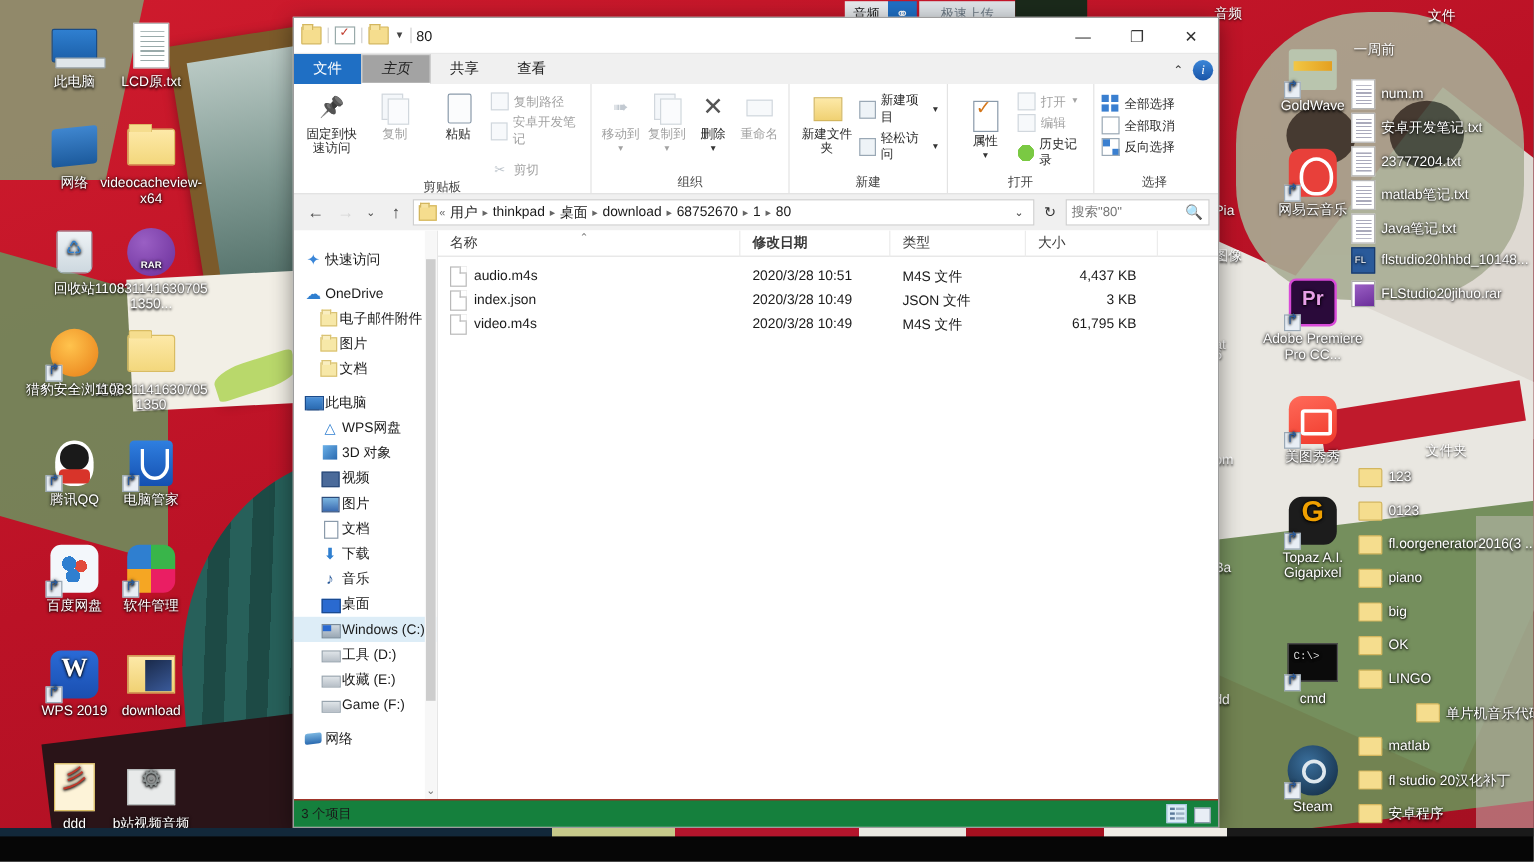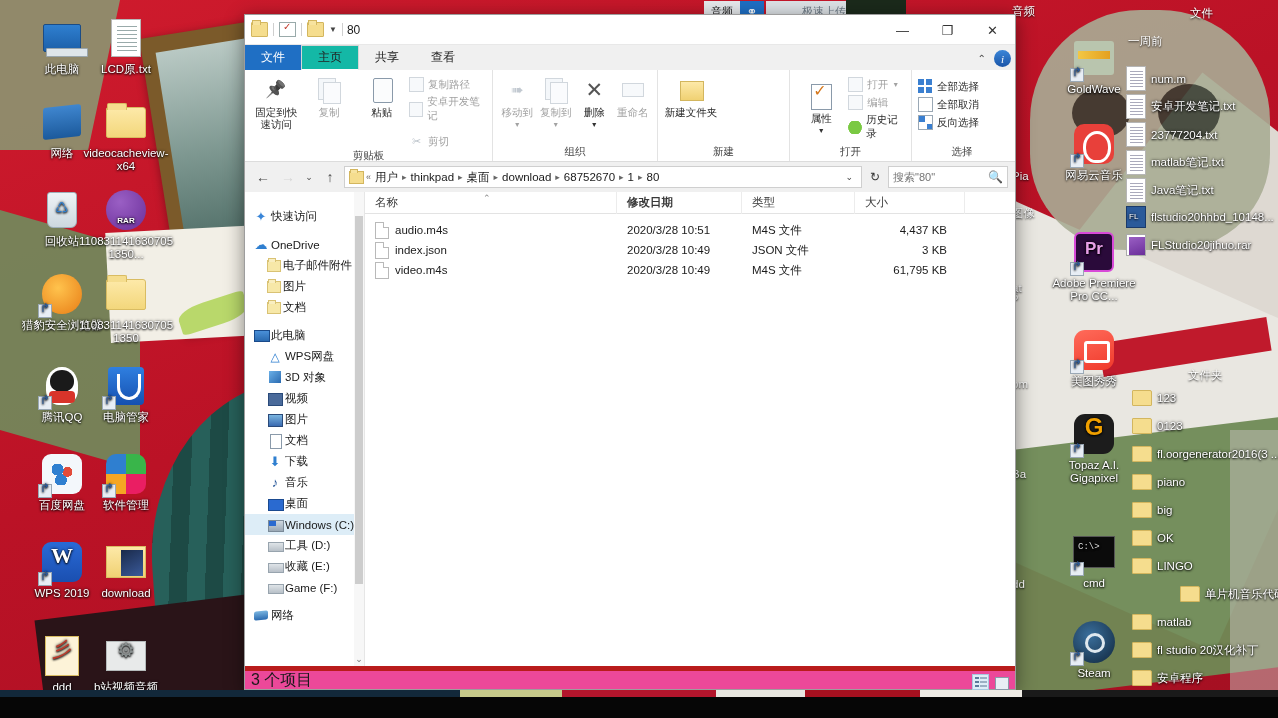--- a/index.html
+++ b/index.html
@@ -166,21 +166,21 @@
   .qat-caret { font-size:8px; color:#444; }
   .title-text { font-size:12px; color:#1a1a1a; margin-left:4px; }
   .wincontrols { position:absolute; right:0; top:0; height:30px; display:flex; }
   .wc { width:45px; height:30px; display:flex; align-items:center; justify-content:center;
     font-size:13px; color:#333; }
 
   
   .tabs { height:25px; background:#f0f0f0; display:flex; align-items:flex-end; position:relative; }
   .tab { height:25px; padding:0 16px; display:flex; align-items:center; font-size:12px; color:#222; }
   .tab-file { background:#1f6fc4; color:#fff; font-weight:normal; }
-  .tab-active { background:#14b8a6; border:1px solid #d6d6d6; border-bottom:1px solid #fff; position:relative; z-index:2; }
+  .tab-active { background:#a3a3a3; border:1px solid #d6d6d6; border-bottom:1px solid #fff; position:relative; z-index:2;font-style:italic; }
   .tabs-right { position:absolute; right:4px; bottom:3px; display:flex; align-items:center; gap:8px; }
   .chev-up { font-size:10px; color:#444; }
   .help-circle { width:17px; height:17px; border-radius:50%;
     background:linear-gradient(180deg,#3b86d8,#1a55a8); color:#fff;
     font-size:11px; display:flex; align-items:center; justify-content:center;
     font-family:"Liberation Serif",serif; font-style:italic; }
 
   
   .ribbon { height:92px; background:#fff; border-bottom:1px solid #dcdcdc;
     display:flex; position:relative; }
@@ -298,22 +298,22 @@
   .filelist { flex:1; padding-top:6px; }
   .frow { height:20px; display:flex; align-items:center; font-size:11.5px; color:#1a1a1a; }
   .fname { width:252px; display:flex; align-items:center; gap:6px; padding-left:10px; }
   .ficon { width:14px; height:17px; background:#fff; border:1px solid #b9b9b9; position:relative; flex:none;}
   .ficon:after{content:'';position:absolute;right:-1px;top:-1px;width:5px;height:5px;background:#fff;border-left:1px solid #b9b9b9;border-bottom:1px solid #b9b9b9;}
   .fdate { width:125px; padding-left:10px; }
   .ftype { width:113px; padding-left:10px; }
   .fsize { width:110px; text-align:right; padding-right:18px; }
 
   
-  .statusbar { height:23px; background:#ec4899; border-top:5px solid #b91c1c;
-     display:flex; align-items:center; padding:0 6px; font-size:16px; color:#1a1a1a;
+  .statusbar { height:23px; background:#15803d; border-top:1px solid #b91c1c;
+     display:flex; align-items:center; padding:0 6px; font-size:11px; color:#1a1a1a;
      position:relative;}
   .viewbtns { position:absolute; right:6px; top:3px; display:flex; gap:3px; }
   .vbtn { width:17px; height:16px; border:1px solid transparent; position:relative;
      display:flex; align-items:center; justify-content:center;}
   .vbtn.active { border-color:#a8c8e0; background:#ddedf7; }
   .vb-details:after{content:'';position:absolute;left:2px;top:2px;width:12px;height:11px;
      background:linear-gradient(#5a7a9a,#5a7a9a) 0 0/4px 2px no-repeat,
                 linear-gradient(#9ab0c4,#9ab0c4) 5px 0/7px 2px no-repeat,
                 linear-gradient(#5a7a9a,#5a7a9a) 0 4px/4px 2px no-repeat,
                 linear-gradient(#9ab0c4,#9ab0c4) 5px 4px/7px 2px no-repeat,
@@ -590,21 +590,21 @@
       <div class="rheader" style="left: 1012px; top: 282px;">at</div>
       <div class="rheader" style="left: 1012px; top: 170px;">Pia</div>
       <div class="rheader" style="left: 1012px; top: 468px;">Ba</div>
     </div>
 
   <div id="taskbar-frag">
     <div class="tb-btn" style="left:68px;top:1px;width:36px;background:#e6e9ec;justify-content:center;">
       <span>音频</span>
     </div>
     <div class="tb-btn" style="left:104px;top:1px;width:24px;background:#1f6fc4;color:#fff;justify-content:center;font-size:13px;">⚭</div>
-    <div class="tb-btn" style="left:130px;top:1px;width:80px;background:#dde2e6;justify-content:flex-end;color:#6d7a85;">
+    <div class="tb-btn" style="left:130px;top:1px;width:80px;background:#dde2e6;justify-content:center;color:#6d7a85;">
       <span>极速上传</span>
     </div>
     <div style="position:absolute;left:210px;top:0;width:60px;height:22px;background:#1b2a1b;"></div>
   </div>
 </div>
 
 <div id="explorer">
 
   <div class="titlebar">
     <div class="qat">
@@ -692,20 +692,32 @@
         </div>
       </div>
       <div class="rgroup-label">组织</div>
     </div>
 
     <div class="rgroup" style="width:132px;">
       <div class="rrow">
         <div class="rbig">
           <span class="bigico bi-newfolder"></span>
           <span>新建文件夹</span>
+        </div>
+        <div class="rsmall-col">
+          <div class="rsmall">
+            <span class="smico si-box"></span>
+            <span>新建项目</span>
+            <span class="caretdn">▼</span>
+          </div>
+          <div class="rsmall">
+            <span class="smico si-box"></span>
+            <span>轻松访问</span>
+            <span class="caretdn">▼</span>
+          </div>
         </div>
       </div>
       <div class="rgroup-label">新建</div>
     </div>
 
     <div class="rgroup" style="width:122px;">
       <div class="rrow">
         <div class="rbig" style="padding-top:8px;">
           <span class="bigico bi-props"></span>
           <span>属性</span>

